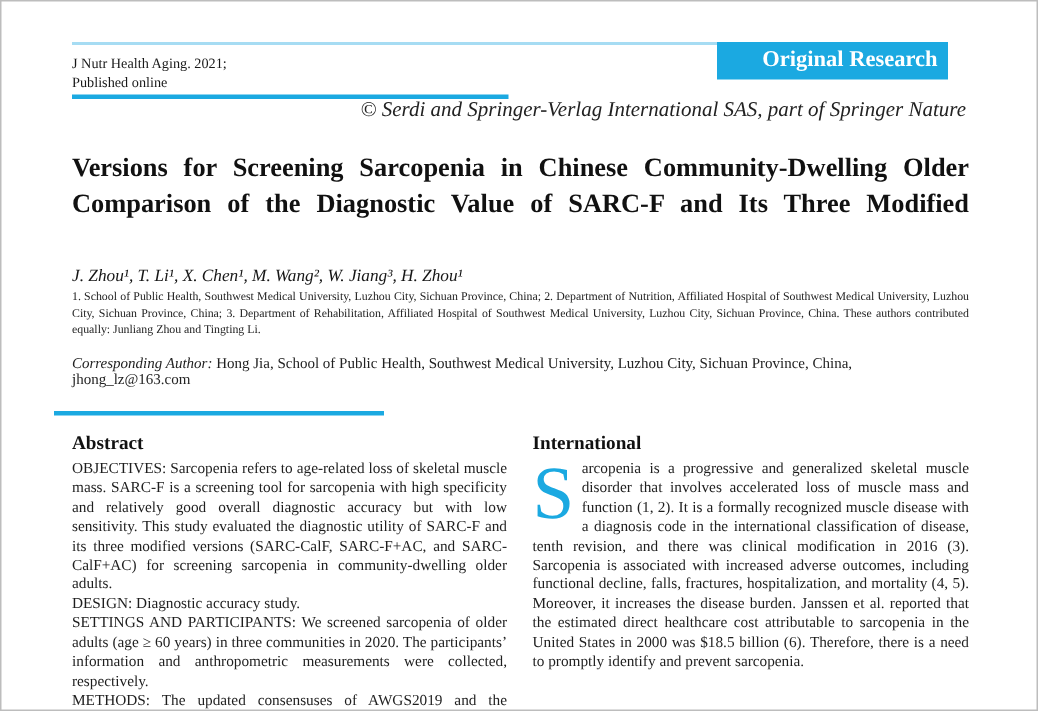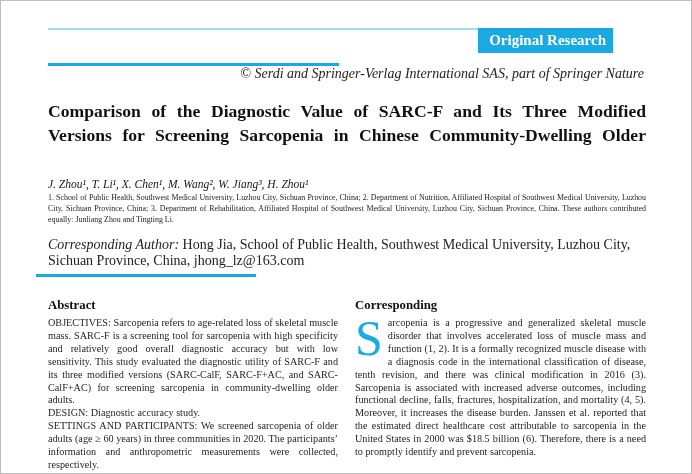--- a/index.html
+++ b/index.html
@@ -5,66 +5,70 @@
   html,body{margin:0;padding:0;background:#fff;}
   .page{
     position:relative;width:692px;height:474px;background:#ffffff;
     overflow:hidden;font-family:"Liberation Serif",serif;color:#1c1c1c;
     border:1px solid #bdbdbd;box-sizing:border-box;
   }
   .abs{position:absolute;}
   
   .thin-rule{left:47px;top:27px;width:430px;height:2px;background:#A6DCF3;}
   .badge{
-    left:477px;top:27px;width:135px;height:25px;background:#1BA9E1;
+    left:477px;top:27px;width:154px;height:25px;background:#1BA9E1;
     color:#ffffff;font-weight:bold;font-size:15px;line-height:25px;
     text-align:right;padding-right:7px;box-sizing:border-box;
   }
   .journal-ref{left:47px;top:36px;font-size:9.5px;line-height:12.5px;color:#181818;}
   .thick-rule{left:47px;top:62px;width:291px;height:3px;background:#1BA9E1;}
   .copyright{right:47px;top:65px;font-size:14px;font-style:italic;color:#222;}
   
   .title{left:47px;top:99px;width:598px;font-size:17.6px;font-weight:bold;
          line-height:23.5px;color:#111;}
   .tl-just{text-align:justify;text-align-last:justify;}
   .authors{left:47px;top:177px;font-size:11.5px;font-style:italic;color:#161616;}
   .affiliations{left:47px;top:192px;width:598px;font-size:7.9px;line-height:10.8px;
                 text-align:justify;color:#222;}
-  .corresponding{left:47px;top:236px;width:598px;font-size:14px;color:#222;}
+  .corresponding{left:47px;top:236px;width:598px;font-size:10px;color:#222;}
   .corresponding .lbl{font-style:italic;}
   .mid-rule{left:35px;top:273px;width:220px;height:2.5px;background:#1BA9E1;}
   
   .columns{left:47px;top:283px;width:598px;display:flex;gap:17px;}
   .col-left{width:290px;}
   .col-right{width:291px;}
-  .col-heading{font-size:12.8px;font-weight:bold;margin:14px 0 4px 0;color:#111;}
+  .col-heading{font-size:12.8px;font-weight:bold;margin:4px 0 4px 0;color:#111;}
   .body-text{font-size:10.2px;line-height:12.9px;text-align:justify;margin:0;color:#1e1e1e;}
   .dropcap{
     float:left;color:#1BA9E1;font-size:50px;line-height:39px;
     padding:2px 5px 0 0;
   }
   .indent{text-indent:14px;}
 </style>
 </head>
 <body>
 
 <div class="page">
 
   <div class="abs thin-rule"></div>
 
   <div class="abs badge">Original Research</div>
 
+  <div class="abs journal-ref">
+    <div>J Nutr Health Aging. 2021;</div>
+    <div>Published online</div>
+  </div>
 
   <div class="abs thick-rule"></div>
 
   <div class="abs copyright">© Serdi and Springer-Verlag International SAS, part of Springer Nature</div>
 
   <div class="abs title">
+    <div class="tl-just">Versions for Screening Sarcopenia in Chinese Community-Dwelling Older</div>
     <div class="tl-just">Comparison of the Diagnostic Value of SARC-F and Its Three Modified</div>
-    <div class="tl-just">Versions for Screening Sarcopenia in Chinese Community-Dwelling Older</div>
   </div>
 
   <div class="abs authors">J. Zhou¹, T. Li¹, X. Chen¹, M. Wang², W. Jiang³, H. Zhou¹</div>
 
   <div class="abs affiliations">1. School of Public Health, Southwest Medical University, Luzhou City, Sichuan Province, China; 2. Department of Nutrition, Affiliated Hospital of Southwest Medical University, Luzhou City, Sichuan Province, China; 3. Department of Rehabilitation, Affiliated Hospital of Southwest Medical University, Luzhou City, Sichuan Province, China. These authors contributed equally: Junliang Zhou and Tingting Li.</div>
 
   <div class="abs corresponding">
     <span class="lbl">Corresponding Author:</span><span> Hong Jia, School of Public Health, Southwest Medical University, Luzhou City, Sichuan Province, China, jhong_lz@163.com</span>
   </div>
 
@@ -74,21 +78,21 @@
 
     <div class="col-left">
       <h2 class="col-heading">Abstract</h2>
       <p class="body-text">OBJECTIVES: Sarcopenia refers to age-related loss of skeletal muscle mass. SARC-F is a screening tool for sarcopenia with high specificity and relatively good overall diagnostic accuracy but with low sensitivity. This study evaluated the diagnostic utility of SARC-F and its three modified versions (SARC-CalF, SARC-F+AC, and SARC-CalF+AC) for screening sarcopenia in community-dwelling older adults.</p>
       <p class="body-text">DESIGN: Diagnostic accuracy study.</p>
       <p class="body-text">SETTINGS AND PARTICIPANTS: We screened sarcopenia of older adults (age ≥ 60 years) in three communities in 2020. The participants’ information and anthropometric measurements were collected, respectively.</p>
       <p class="body-text">METHODS: The updated consensuses of AWGS2019 and the EWGSOP2 were applied as the reference standards. we performed</p>
     </div>
 
     <div class="col-right">
-      <h2 class="col-heading">Corresponding</h2>
+      <h2 class="col-heading">International</h2>
       <p class="body-text">
         <span class="dropcap">S</span><span>arcopenia is a progressive and generalized skeletal muscle disorder that involves accelerated loss of muscle mass and function (1, 2). It is a formally recognized muscle disease with a diagnosis code in the international classification of disease, tenth revision, and there was clinical modification in 2016 (3). Sarcopenia is associated with increased adverse outcomes, including functional decline, falls, fractures, hospitalization, and mortality (4, 5). Moreover, it increases the disease burden. Janssen et al. reported that the estimated direct healthcare cost attributable to sarcopenia in the United States in 2000 was $18.5 billion (6). Therefore, there is a need to promptly identify and prevent sarcopenia.</span>
       </p>
     </div>
 
   </div>
 
 </div>
 
 </body></html>

